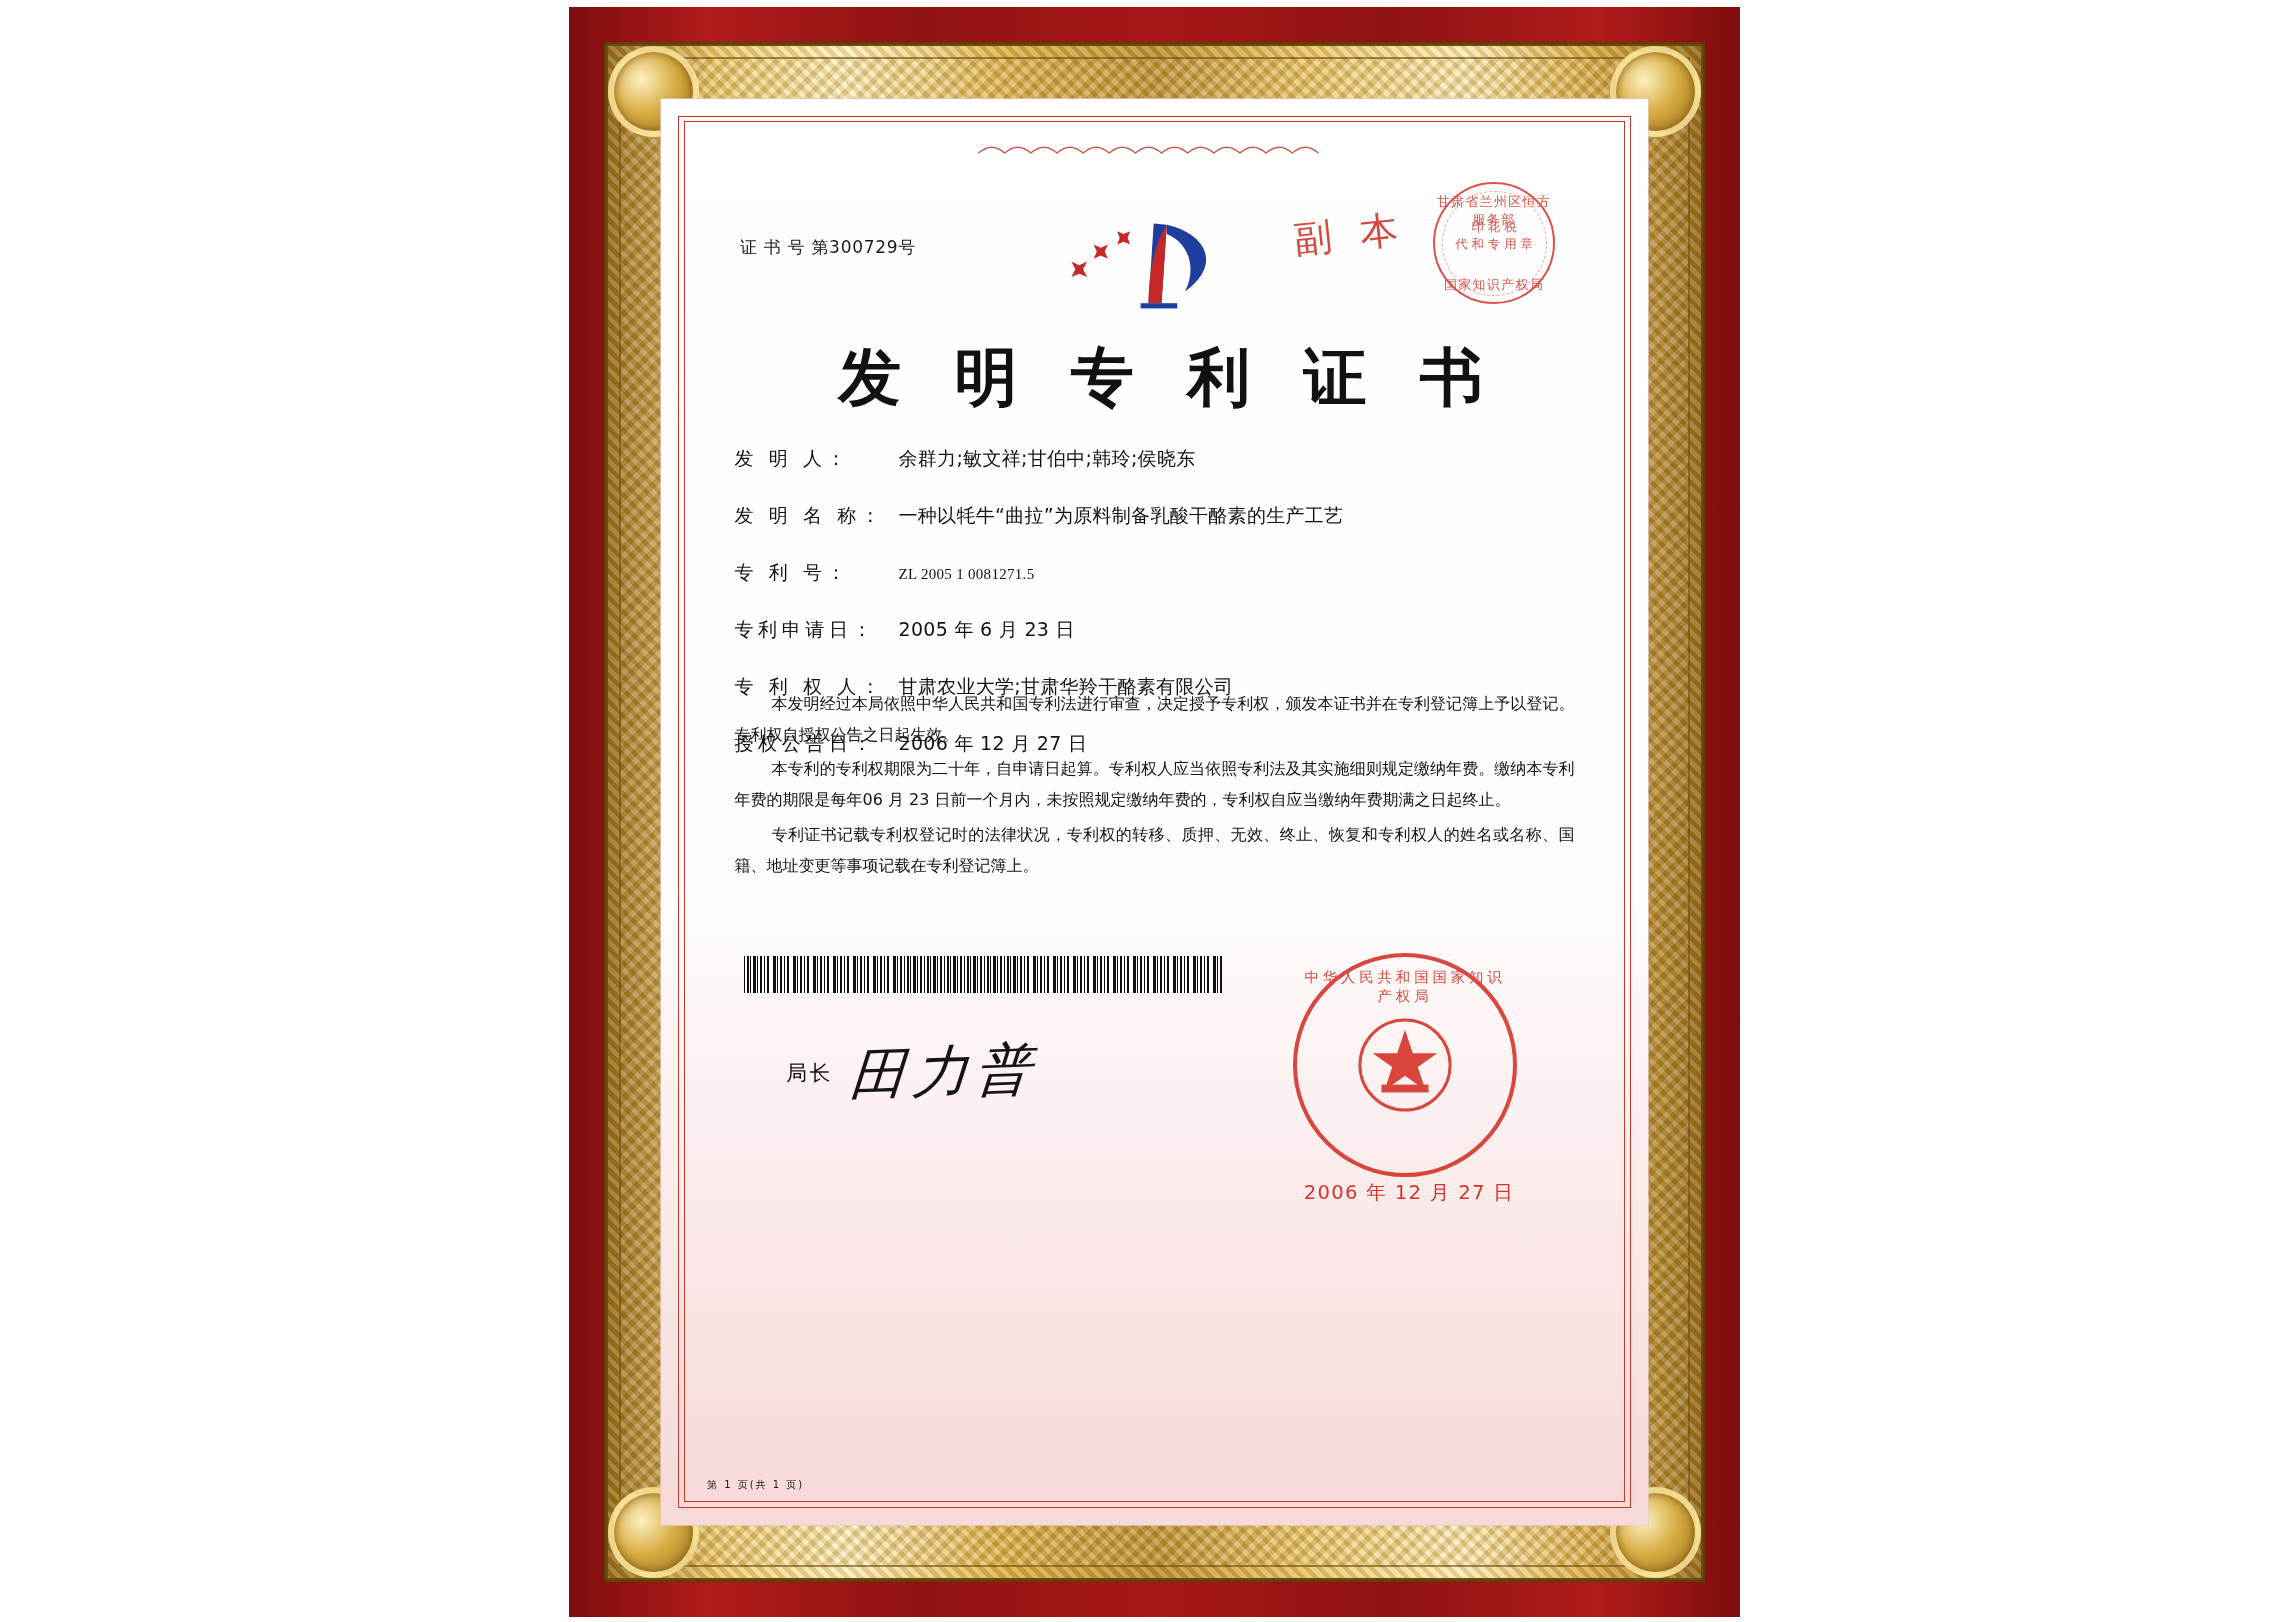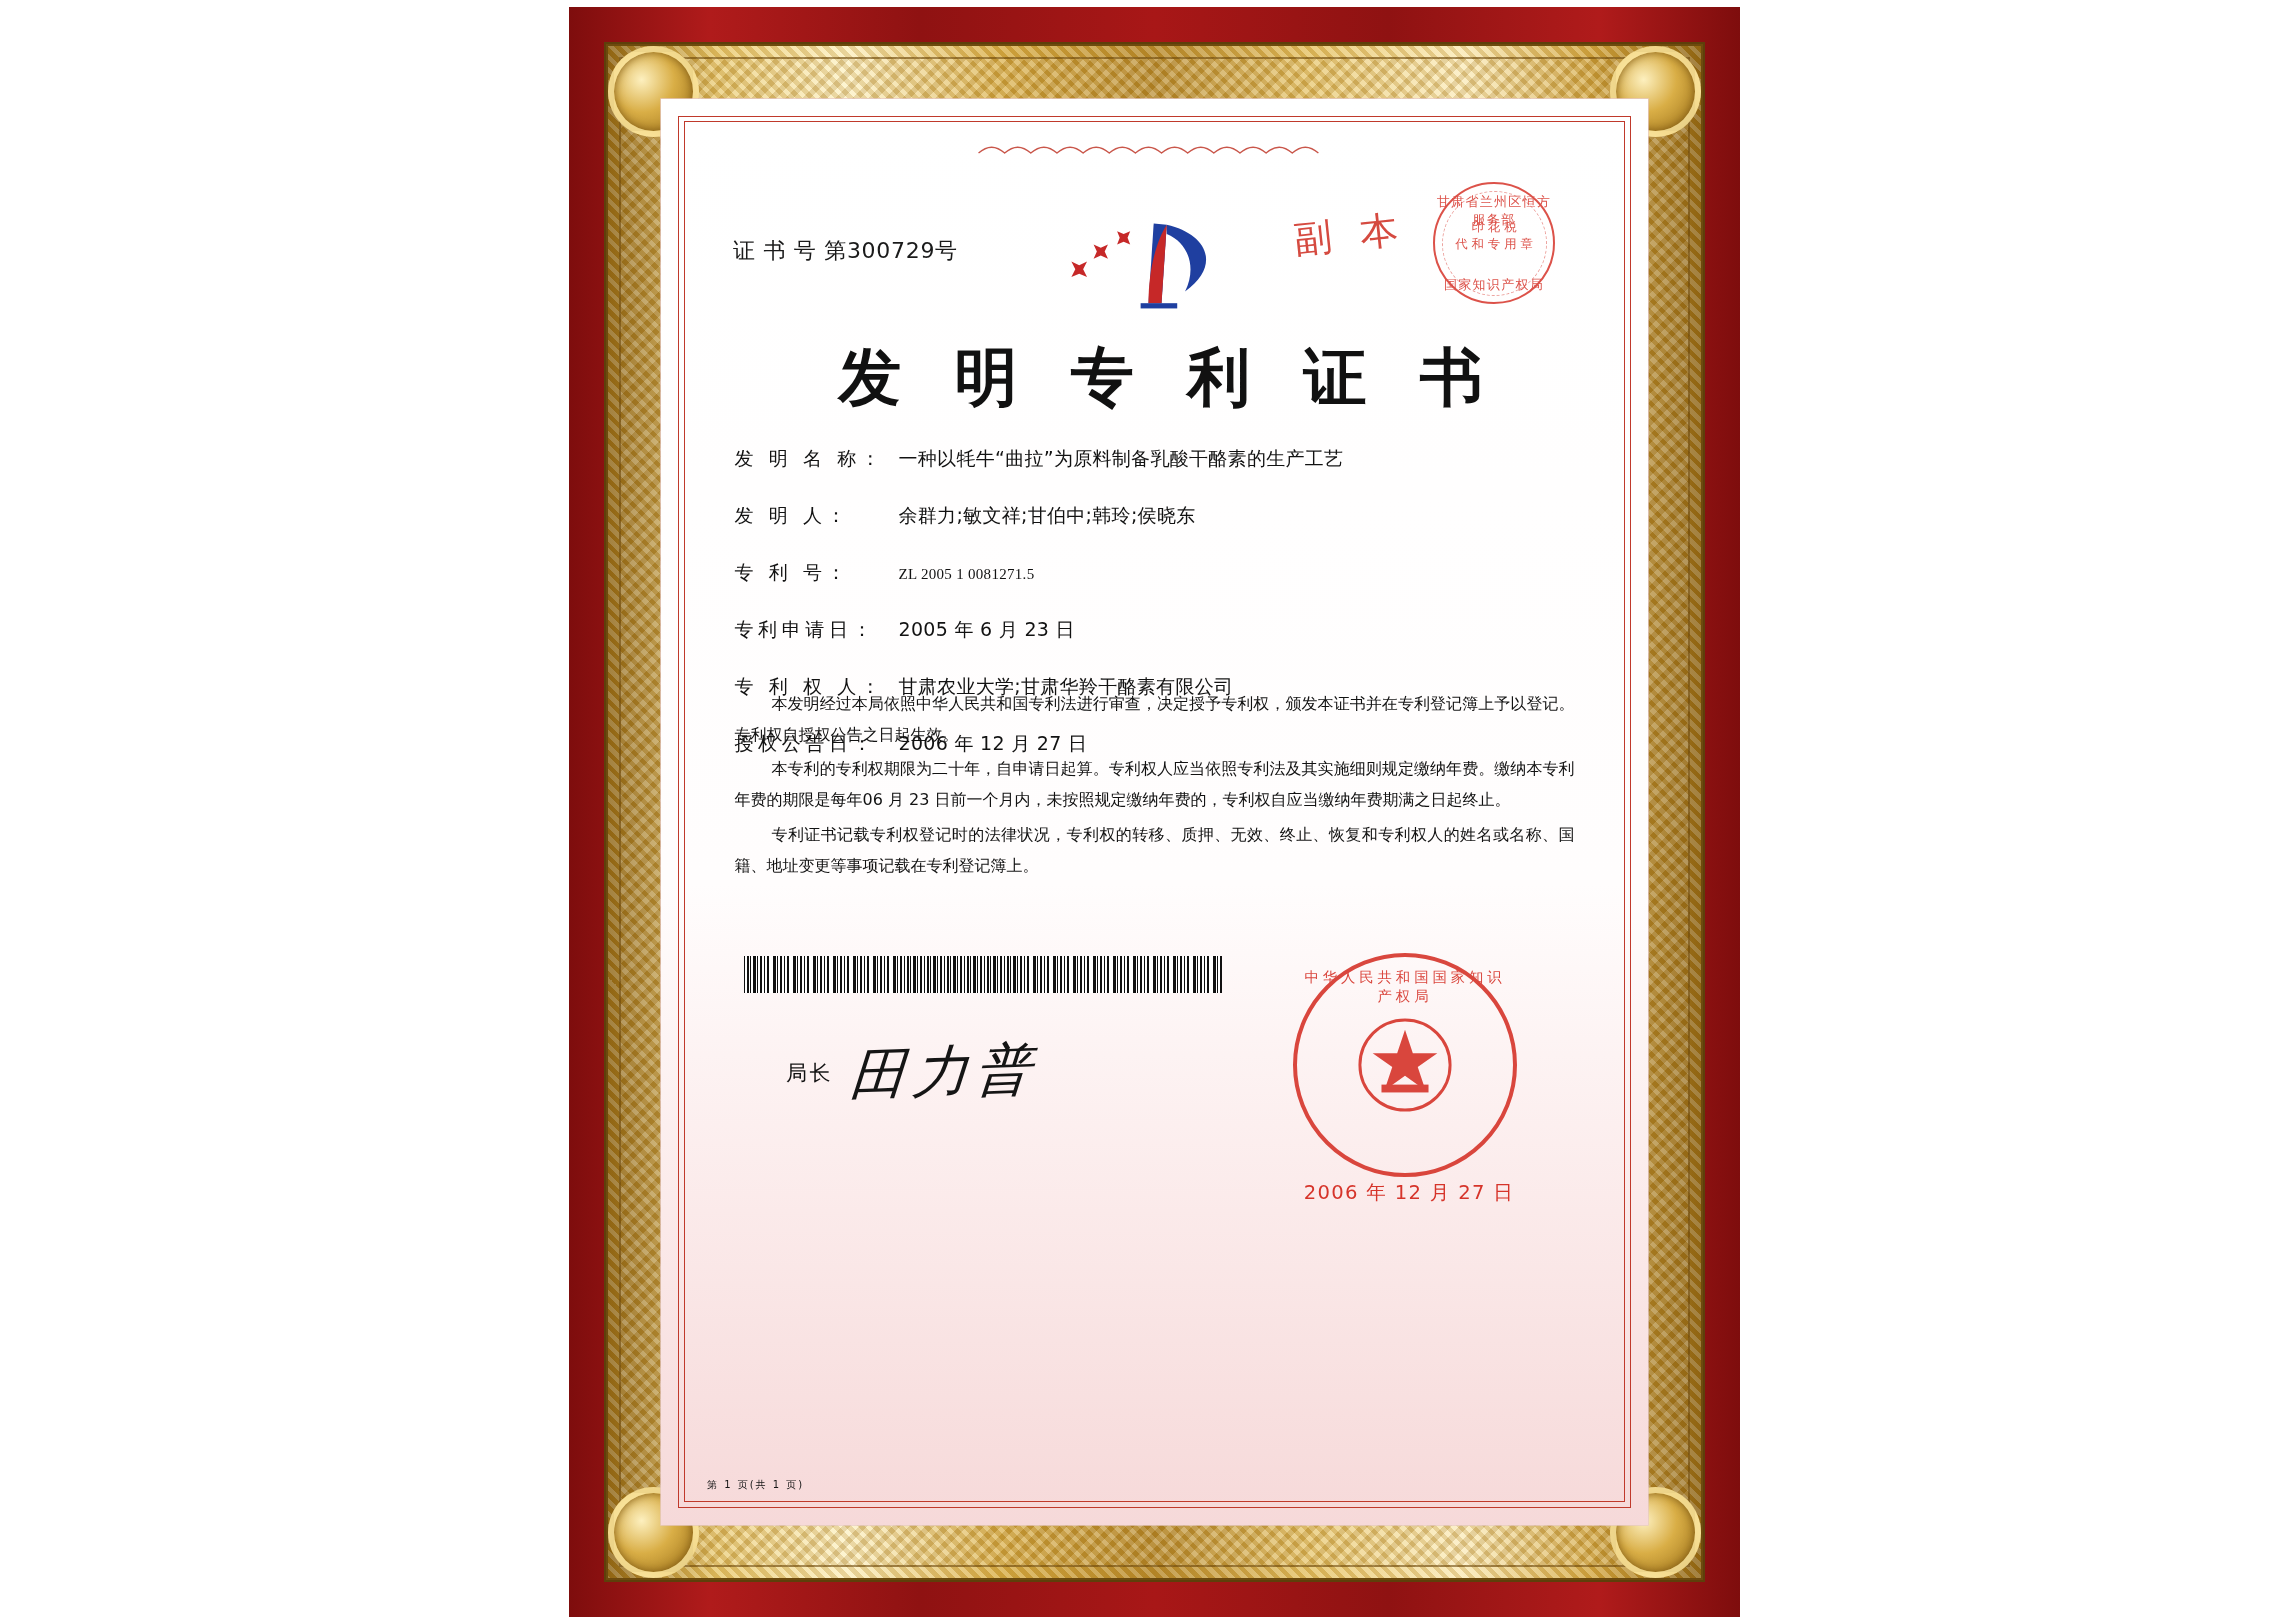--- a/index.html
+++ b/index.html
@@ -112,23 +112,23 @@
   
   .content {
     position: absolute;
     left: 46px;
     right: 46px;
     top: 72px;
     bottom: 26px;
   }
   .cert-no {
     position: absolute;
-    left: 26px;
+    left: 33px;
     top: 65px;
-    font-size: 22px;
+    font-size: 17px;
     color: #1a1a1a;
     letter-spacing: 0.7px;
     font-family: "DejaVu Sans", "Liberation Sans", sans-serif;
   }
   .fuben {
     position: absolute;
     right: 196px;
     top: 38px;
     font-size: 38px;
     color: #d23b30;
@@ -394,26 +394,26 @@
             <div>印 花 税</div>
             <div>代 和 专 用 章</div>
           </div>
           <div class="arc-label bottom">国家知识产权局</div>
         </div>
 
         <div class="title">发 明 专 利 证 书</div>
 
         <div class="fields">
           <div class="field">
+            <div class="lbl">发 明 人：</div>
+            <div class="val">余群力;敏文祥;甘伯中;韩玲;侯晓东</div>
+          </div>
+          <div class="field">
             <div class="lbl">发 明 名 称：</div>
             <div class="val">一种以牦牛“曲拉”为原料制备乳酸干酪素的生产工艺</div>
-          </div>
-          <div class="field">
-            <div class="lbl">发 明 人：</div>
-            <div class="val">余群力;敏文祥;甘伯中;韩玲;侯晓东</div>
           </div>
           <div class="field">
             <div class="lbl">专 利 号：</div>
             <div class="val roman">ZL 2005 1 0081271.5</div>
           </div>
           <div class="field">
             <div class="lbl">专利申请日：</div>
             <div class="val">2005 年 6 月 23 日</div>
           </div>
           <div class="field">

